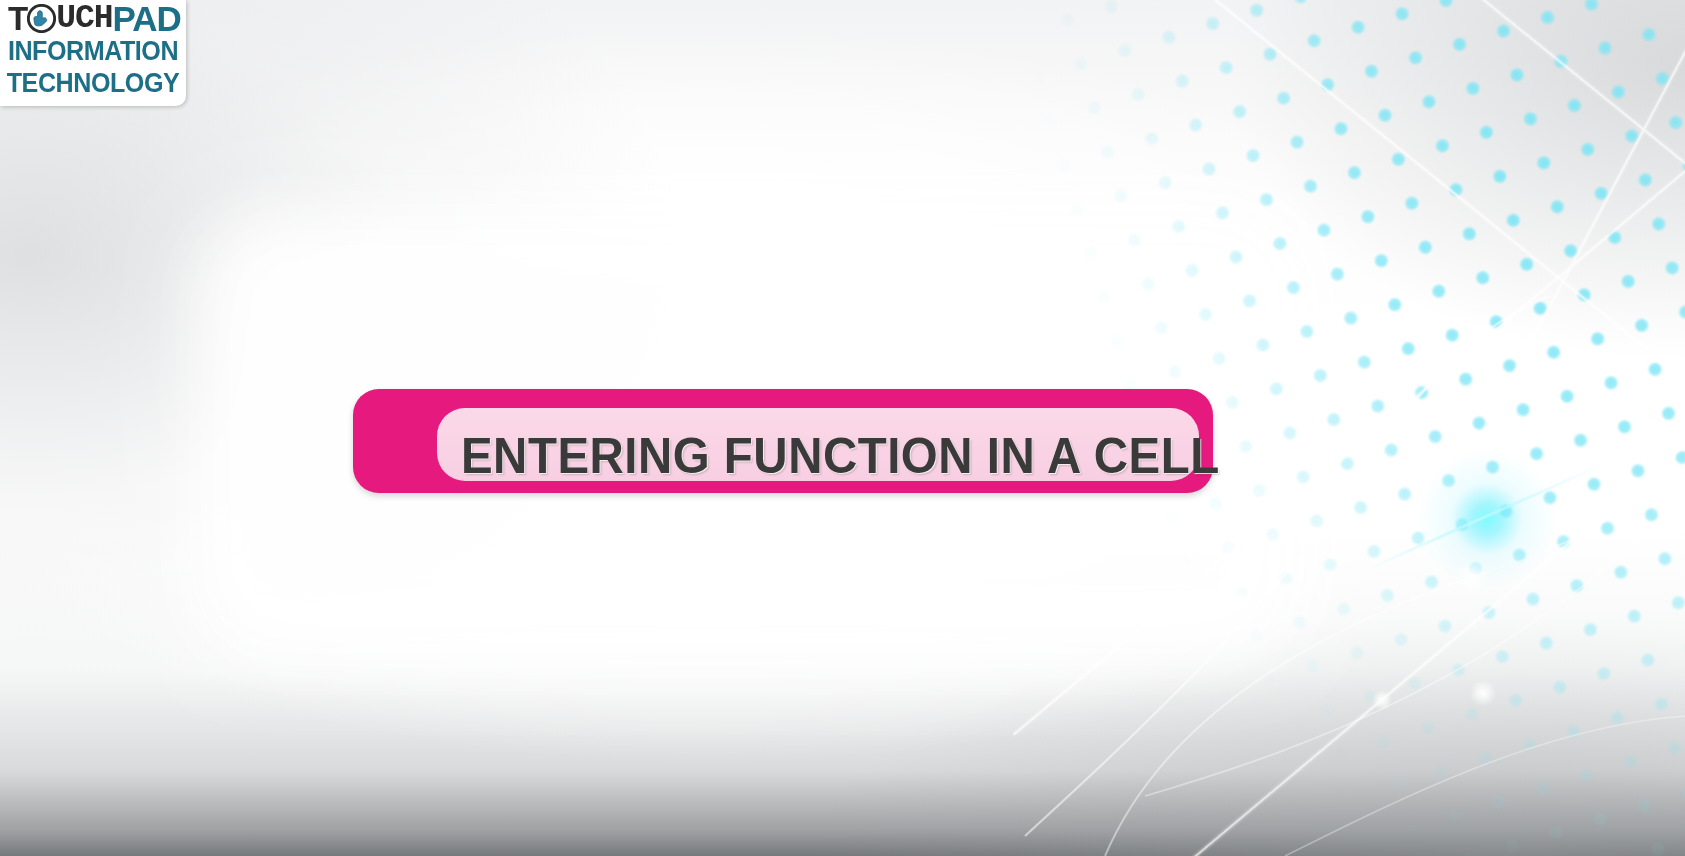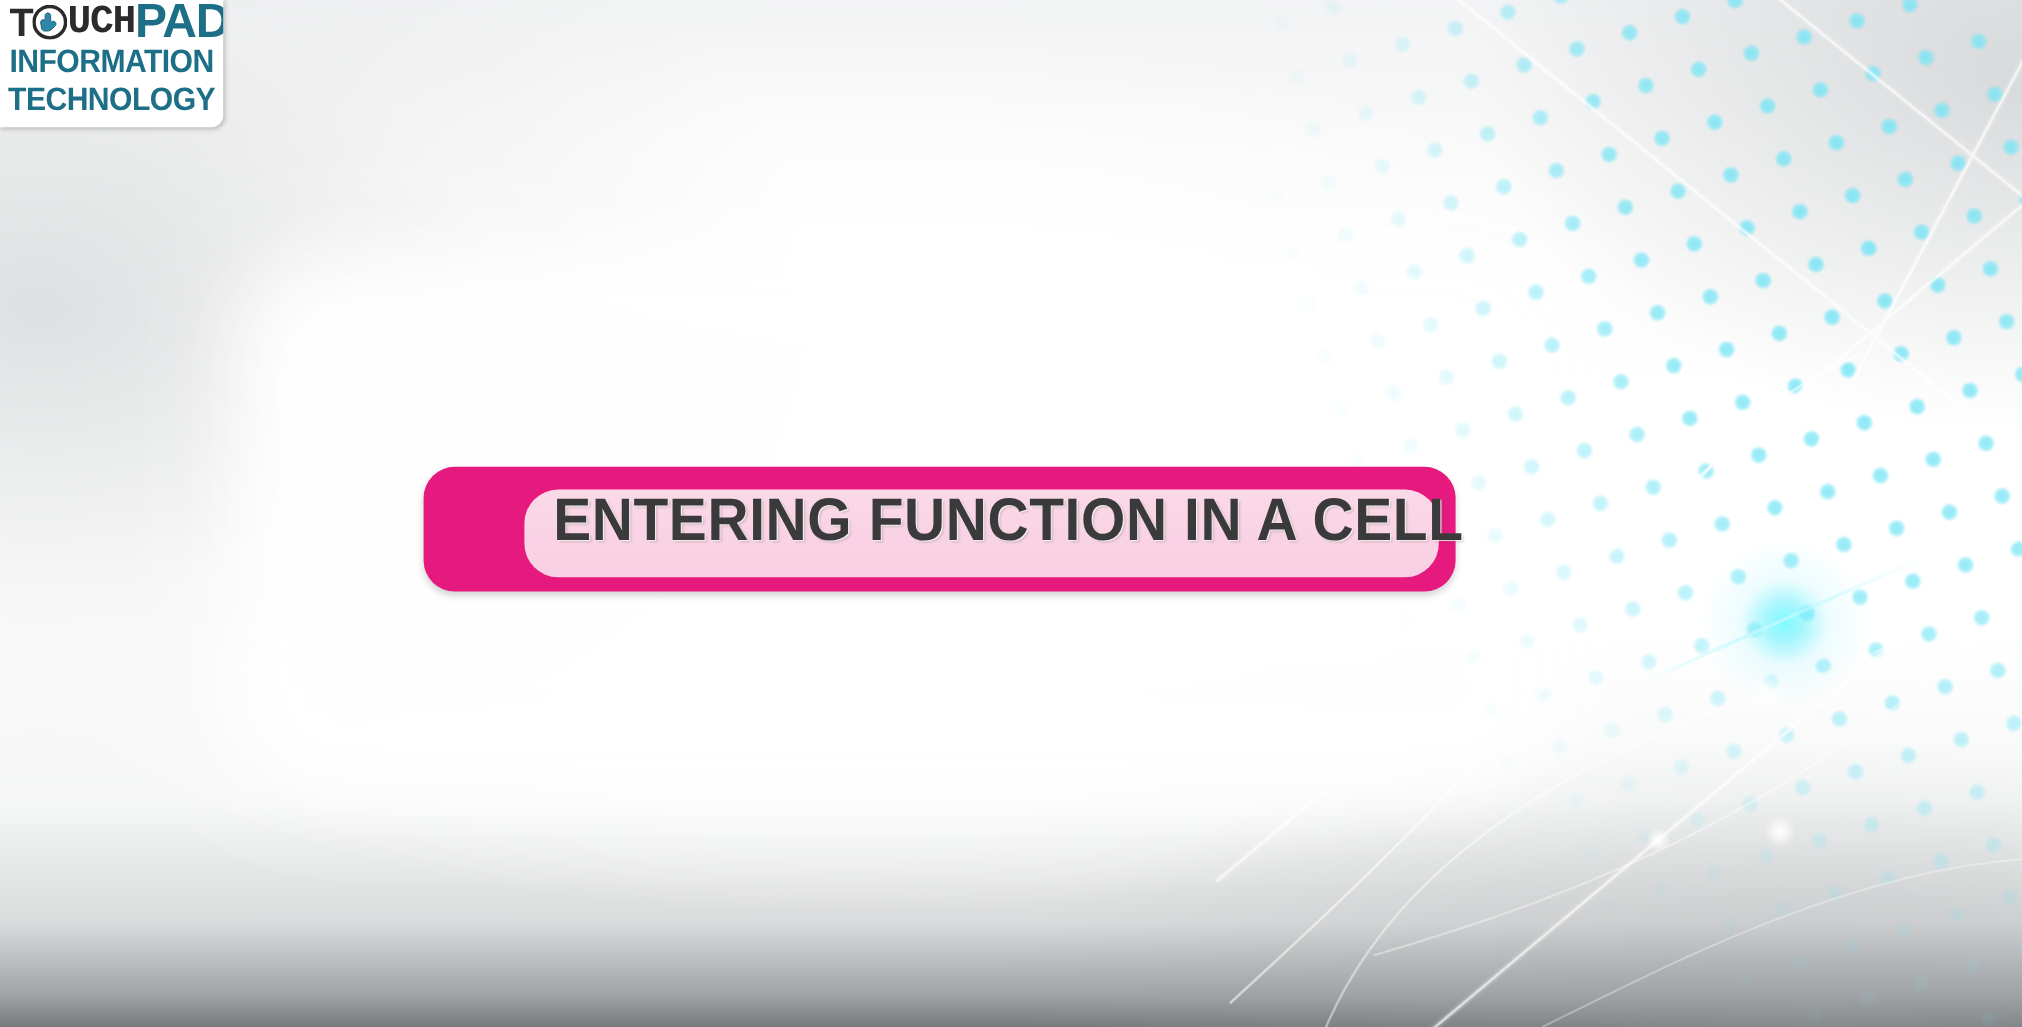--- a/index.html
+++ b/index.html
@@ -167,21 +167,21 @@
     font-family: Liberation Mono, monospace;
     font-weight: bold;
     font-size: 33px;
     letter-spacing: -1px;
     color: #2b2b2b;
     line-height: 33px;
   }
   .logo-pad {
     font-family: "Liberation Sans", sans-serif;
     font-weight: bold;
-    font-size: 40px;
+    font-size: 35px;
     letter-spacing: -1px;
     color: #1c6f87;
     line-height: 33px;
   }
   .logo-line2, .logo-line3 {
     position: absolute;
     left: 0;
     width: 186px;
     text-align: center;
     font-family: "Liberation Sans", sans-serif;
@@ -206,21 +206,21 @@
   }
   .title-inner {
     position: absolute;
     left: 84px;
     top: 19px;
     right: 14px;
     bottom: 12px;
     background: linear-gradient(180deg, #fbd9e8 0%, #f9d3e5 55%, #f8cfe2 100%);
     border-radius: 28px;
     display: flex;
-    align-items: flex-start;
+    align-items: flex-end;
     justify-content: center;
     padding-left: 44px;
   }
   .title-text {
     font-family: "Liberation Sans", sans-serif;
     font-weight: bold;
     font-size: 50px;
     line-height: 50px;
     letter-spacing: 0.5px;
     color: #3a3a3a;

